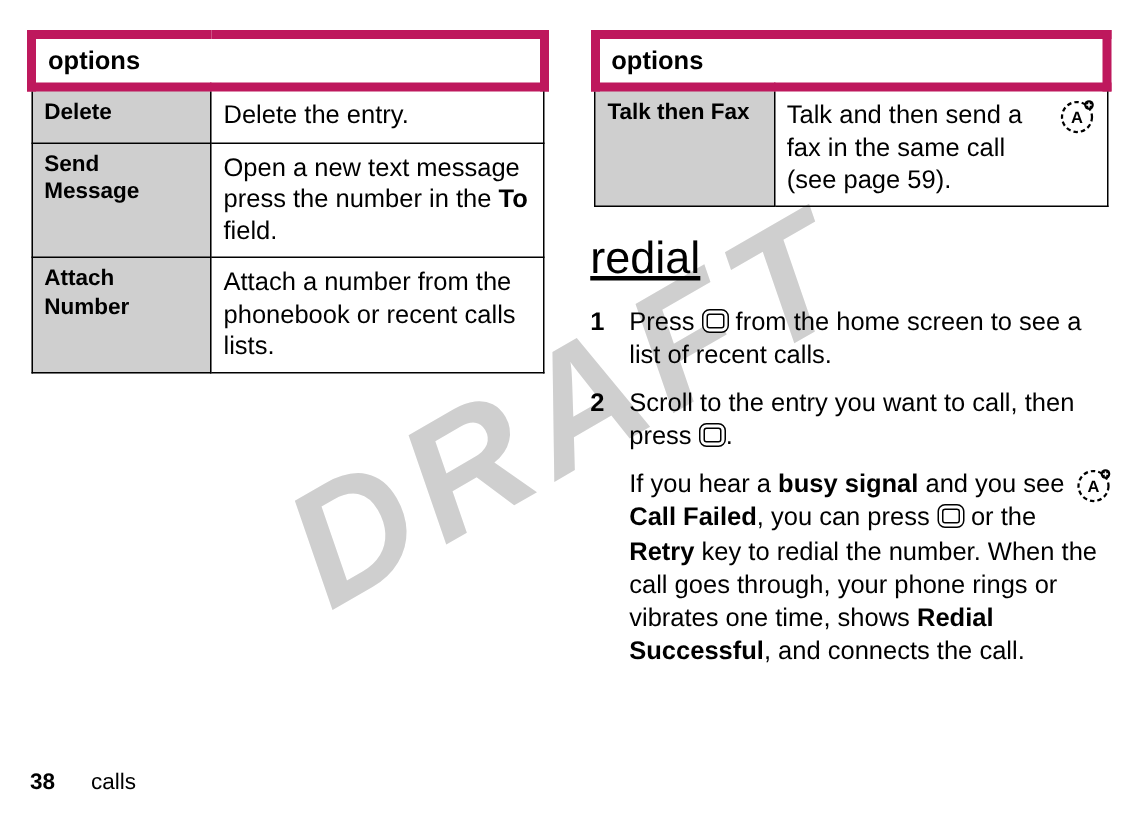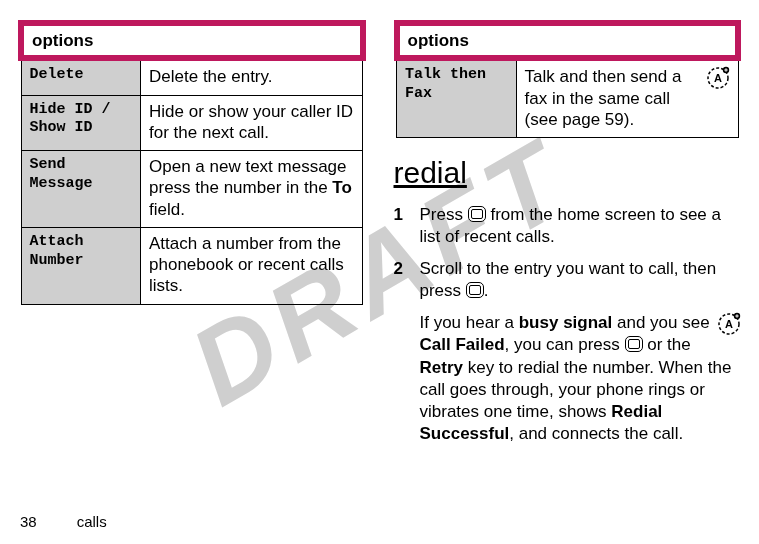--- a/index.html
+++ b/index.html
@@ -52,21 +52,21 @@
     padding: 4px 8px;
     border: 6px solid #be185d;
   }
   table.options td {
     border: 1px solid #000;
     padding: 5px 8px 7px 8px;
     vertical-align: top;
   }
   table.options td.opt {
     background: #cfcfcf;
-    font-family: Liberation Mono, monospace;
+    font-family: Liberation Sans, sans-serif;
     font-stretch: condensed;
     font-weight: bold;
     width: 35%;
     font-size: 15px;
   }
   .bold-cond {
     font-family: "Arial Narrow", Arial, sans-serif;
     font-stretch: condensed;
     font-weight: bold;
   }
@@ -121,45 +121,41 @@
     margin-left: 6px;
   }
   .plus-a svg { display: block; }
   .footer {
     position: absolute;
     bottom: 14px;
     left: 20px;
     font-size: 15px;
     z-index: 1;
   }
-  .footer .pn { font-weight: normal; margin-right: 40px; }
+  .footer .pn { font-weight: bold; margin-right: 24px; }
   .desc-wrap { margin-top: 6px; }
   .indented { margin-left: 26px; }
 </style>
 </head>
 <body>
 
 <div class="watermark">DRAFT</div>
 
 <div class="page">
 
   <div class="col">
     <table class="options">
       <tbody>
           <tr>
             <th colspan="2">options</th>
           </tr>
 
       <tr>
         <td class="opt">Delete</td>
         <td>Delete the entry.</td>
-      </tr>
-      <tr>
-        <td class="opt">Hide ID / Show ID</td>
-        <td>Hide or show your caller ID for the next call.</td>
       </tr>
       <tr>
         <td class="opt">Send Message</td>
         <td>
           <span>Open a new text message press the number in the </span><span class="bold-cond">To</span><span> field.</span>
         </td>
       </tr>
       <tr>
         <td class="opt">Attach Number</td>
         <td>Attach a number from the phonebook or recent calls lists.</td>

